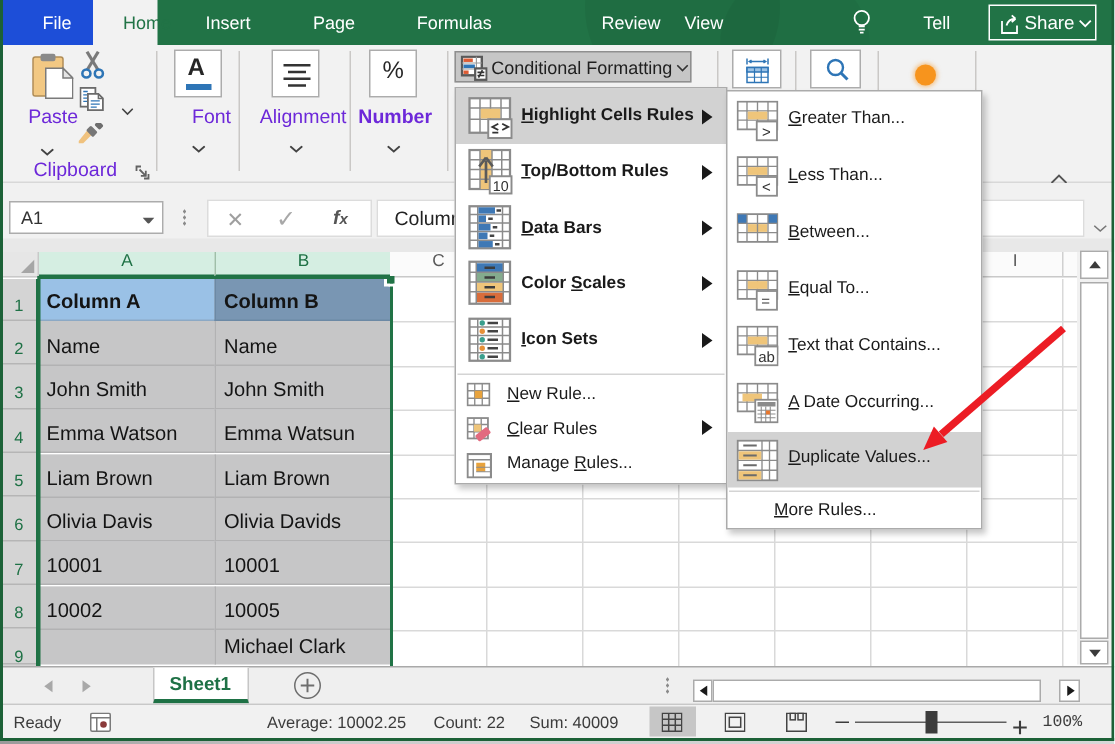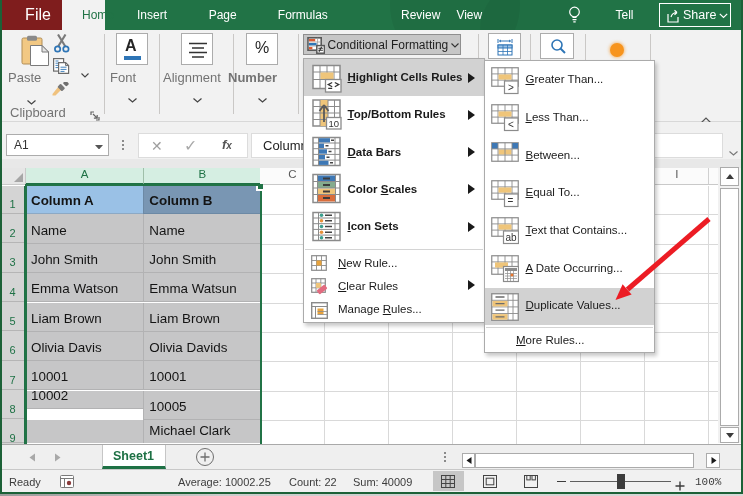--- a/index.html
+++ b/index.html
@@ -2,30 +2,30 @@
 <html><head>
 <meta charset="utf-8">
 <style>
 * { margin:0; padding:0; box-sizing:border-box; font-family:"Liberation Sans",sans-serif; }
 html,body { width:743px; height:496px; overflow:hidden; }
 #app { position:relative; width:743px; height:496px; background:#fff; overflow:hidden; }
 .abs { position:absolute; }
 
 
 #tabbar { left:0; top:0; width:743px; height:30px; background:#217346; }
-#filetab { left:0; top:0; width:76px; height:30px; background:#7f1d1d; color:#fff; font-size:16px; text-align:center; line-height:30px; }
+#filetab { left:0; top:0; width:76px; height:30px; background:#1d4ed8; color:#fff; font-size:12px; text-align:center; line-height:30px; }
 .tab { top:0; height:30px; color:#fff; font-size:12px; line-height:30px; text-align:center;padding-left:20px; }
 #hometab { left:62px; width:43px; background:#f2f2f2; color:#217346; }
 #sharebtn { left:659px; top:3px; width:72px; height:24px; border:1px solid #fff; color:#fff; font-size:12.5px; line-height:22px; }
 
 
 #ribbon { left:0; top:30px; width:743px; height:92px; background:#f2f2f2; border-bottom:1px solid #d8d8d8; }
 .gsep { top:34px; width:1px; height:80px; background:#cac8c6; }
 .ibox { background:#fff; border:1px solid #acacac; }
-.glabel { font-size:13px; color:#737373; text-align:left; }
+.glabel { font-size:13px; color:#6d28d9; text-align:right; }
 
 
 #fbar { left:0; top:122px; width:743px; height:46.3px; background:#f1f1f1; }
 
 
 .colhead { top:168.3px; height:16.9px; font-size:11.5px; text-align:center; line-height:13.5px; }
 .colsel { background:#d5eee2; color:#1e7145; border-bottom:2.4px solid #1e7145; }
 .colnorm { background:#fbfbfb; color:#5a5a5a; border-bottom:1px solid #c9c9c9; }
 
 
@@ -277,21 +277,21 @@
   <div class="abs cell csel" style="top:243.8px;height:29.3px;left:26px;width:117.3px;">John Smith</div>
   <div class="abs cell csel cb" style="top:243.8px;height:29.3px;">John Smith</div>
   <div class="abs cell csel" style="top:273.1px;height:29.4px;left:26px;width:117.3px;">Emma Watson</div>
   <div class="abs cell csel cb" style="top:273.1px;height:29.4px;">Emma Watsun</div>
   <div class="abs cell csel" style="top:302.5px;height:29.3px;left:26px;width:117.3px;">Liam Brown</div>
   <div class="abs cell csel cb" style="top:302.5px;height:29.3px;">Liam Brown</div>
   <div class="abs cell csel" style="top:331.8px;height:29.4px;left:26px;width:117.3px;">Olivia Davis</div>
   <div class="abs cell csel cb" style="top:331.8px;height:29.4px;">Olivia Davids</div>
   <div class="abs cell csel" style="top:361.2px;height:29.3px;left:26px;width:117.3px;">10001</div>
   <div class="abs cell csel cb" style="top:361.2px;height:29.3px;">10001</div>
-  <div class="abs cell csel" style="top:390.5px;height:18px;left:26px;width:117.3px;">10002</div>
+  <div class="abs cell csel" style="top:390.5px;height:29px;left:26px;width:117.3px;">10002</div>
   <div class="abs cell csel cb" style="top:390.5px;height:29.4px;">10005</div>
   <div class="abs cell csel" style="top:419.9px;height:23.6px;left:26px;width:117.3px;border-bottom:none;"></div>
   <div class="abs cell csel cb" style="top:419.9px;height:23.6px;border-bottom:none;">Michael Clark</div>
 
   <div class="abs" style="left:24.5px;top:183.5px;width:237px;height:260px;border:2.5px solid #217346;border-bottom:none;"></div>
   <div class="abs" style="left:256.4px;top:186px;width:3.6px;height:4.5px;background:#fff;"></div>
   <div class="abs" style="left:259px;top:189px;width:2.8px;height:1.8px;background:#fff;"></div>
   <div class="abs" style="left:257.9px;top:184.4px;width:4.9px;height:4.5px;background:#217346;"></div>
 
   <div class="abs" style="left:718px;top:168.3px;width:23px;height:275px;background:#f1f1f1;"></div>

